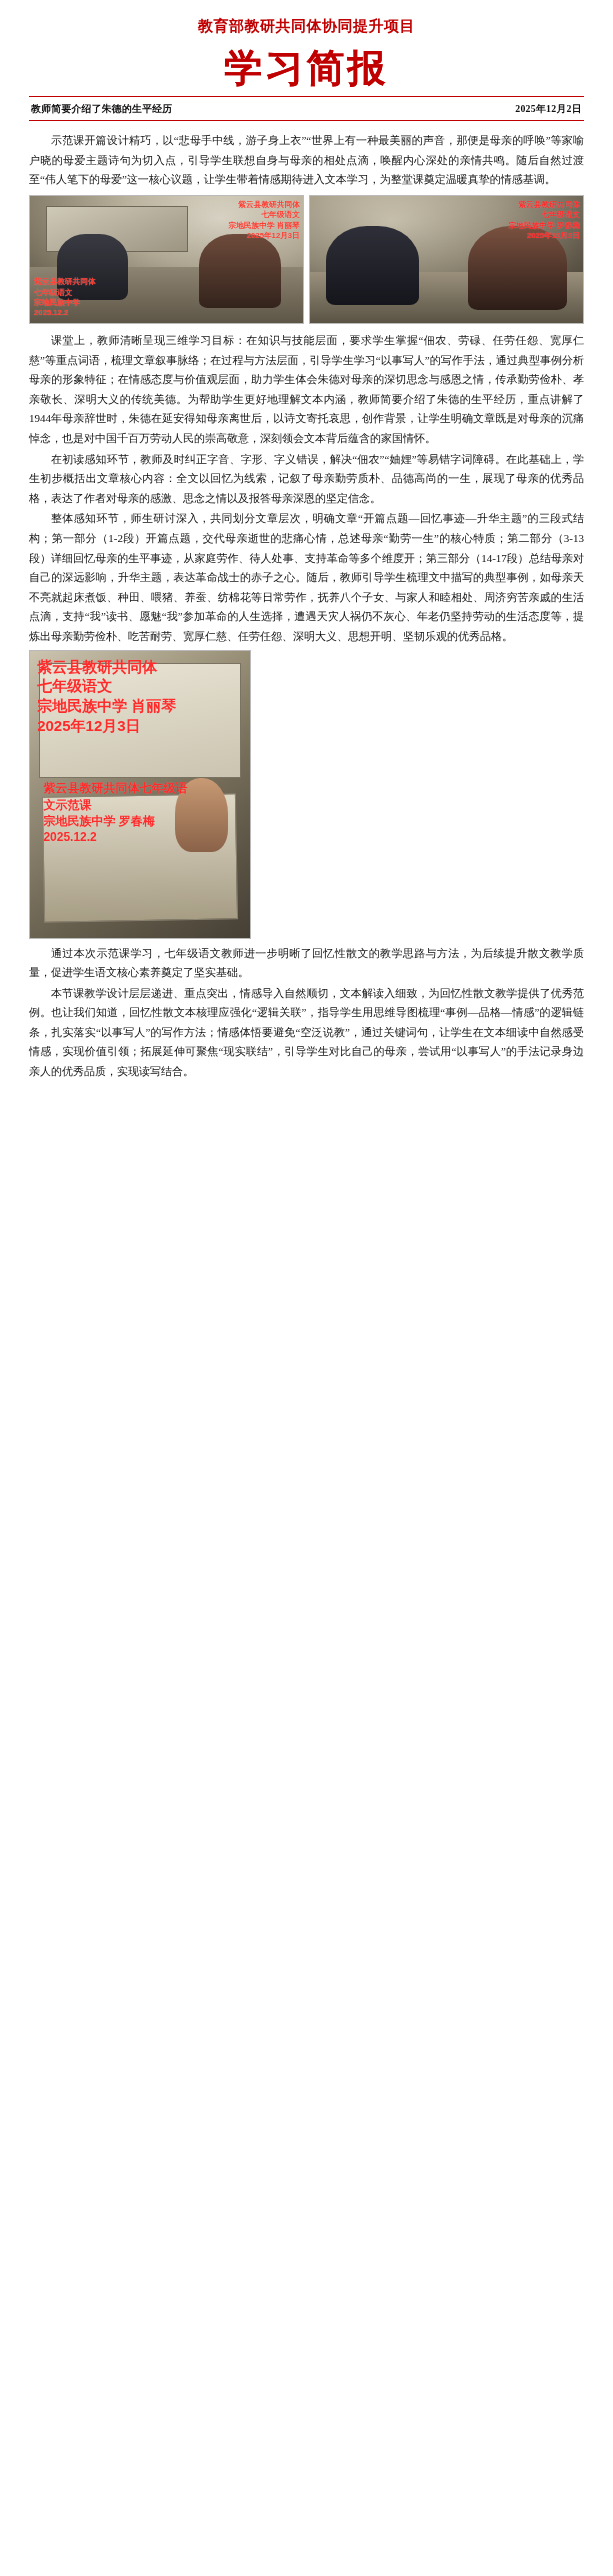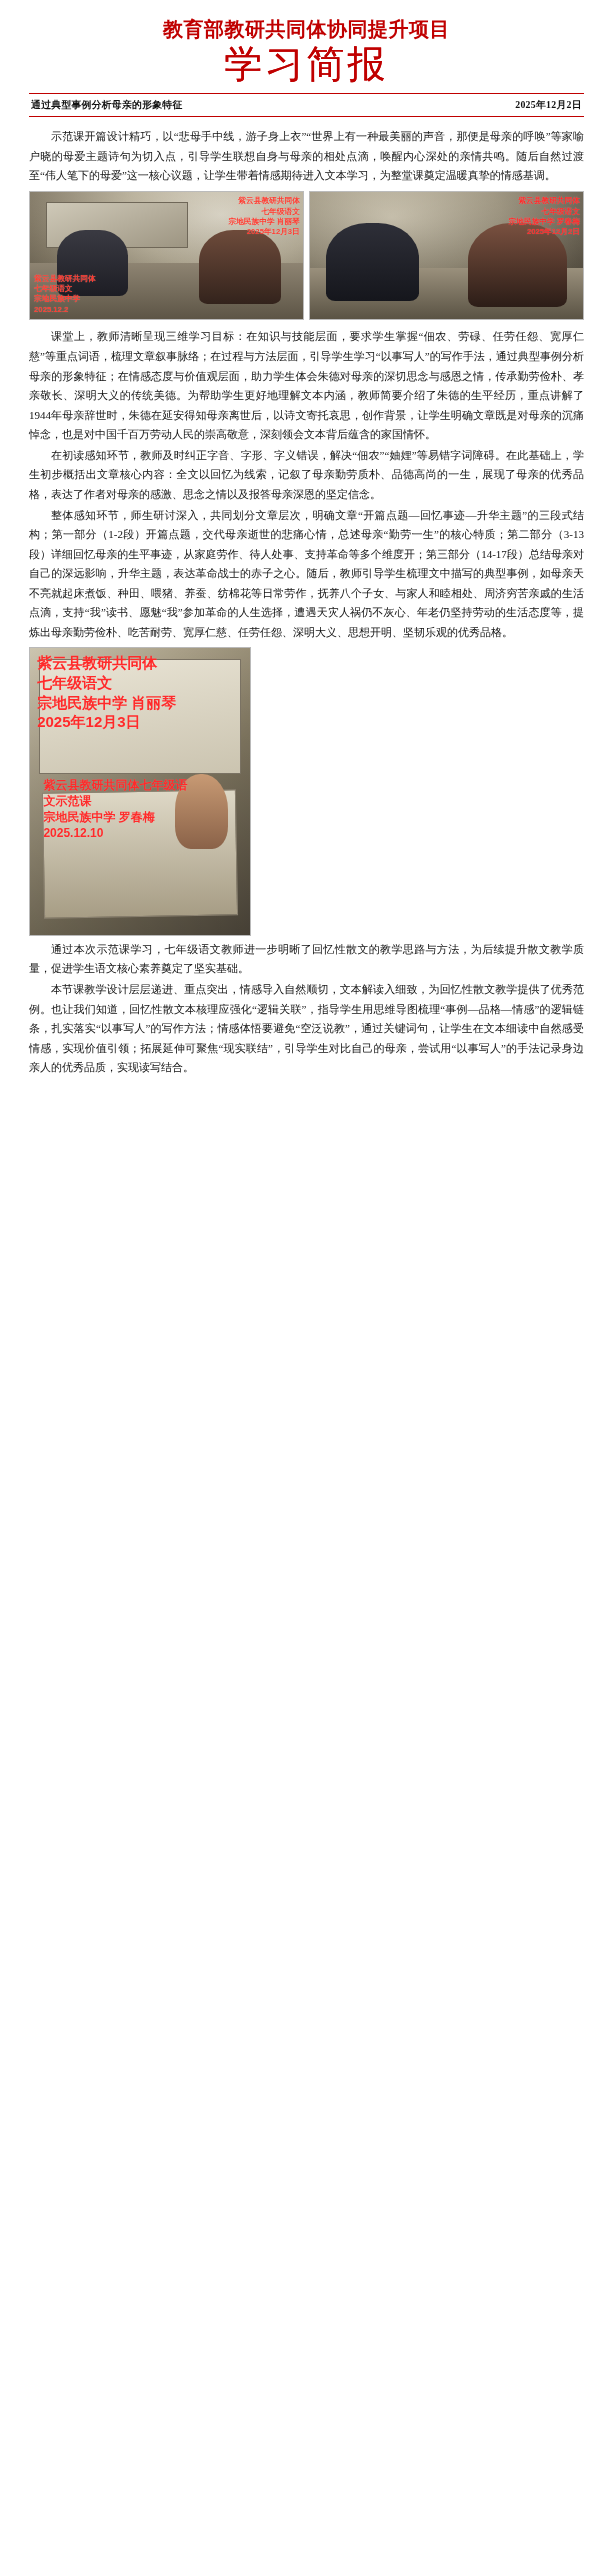--- a/index.html
+++ b/index.html
@@ -21,33 +21,33 @@
     background: #ffffff;
     position: relative;
   }
   
   .masthead {
     text-align: center;
     padding-top: 3.1px;
   }
   .masthead .project-line {
     color: #c00000;
-    font-size: 20px;
+    font-size: 15px;
     font-weight: bold;
     letter-spacing: 0.5px;
     line-height: 1.25;
     font-family: "Liberation Serif", serif;
   }
   .masthead .main-title {
     color: #c00000;
     font-size: 38px;
-    font-weight: normal;
+    font-weight: bold;
     letter-spacing: 3.1px;
     line-height: 1.08;
-    margin-top: 2px;
+    margin-top: 12px;
     font-family: "Liberation Serif", serif;
     text-shadow: 0 0 0.5px #c00000;
   }
   .rule-thick {
     border: none;
     border-top: 1.5px solid #c00000;
     margin: 7.2px 0 0 0;
   }
   .byline {
     display: flex;
@@ -237,21 +237,21 @@
 
 <div class="page">
 
   <div class="masthead">
     <div class="project-line">教育部教研共同体协同提升项目</div>
     <div class="main-title">学习简报</div>
   </div>
 
   <hr class="rule-thick">
   <div class="byline">
-    <span class="left">通过典型事例分析母亲的形象特征</span>
+    <span class="left">教师简要介绍了朱德的生平经历</span>
     <span class="right">2025年12月2日</span>
   </div>
   <hr class="rule-bottom">
 
   <div class="content">
 
     <p>示范课开篇设计精巧，以“悲母手中线，游子身上衣”“世界上有一种最美丽的声音，那便是母亲的呼唤”等家喻户晓的母爱主题诗句为切入点，引导学生联想自身与母亲的相处点滴，唤醒内心深处的亲情共鸣。随后自然过渡至“伟人笔下的母爱”这一核心议题，让学生带着情感期待进入文本学习，为整堂课奠定温暖真挚的情感基调。</p>
 
     <div class="figure-row">
       <div class="photo photo-1">
@@ -288,21 +288,21 @@
         <div class="whiteboard"></div>
         <div class="papers"></div>
         <div class="hand"></div>
         <div class="ov ov-top" style="white-space: pre-line;">紫云县教研共同体
 七年级语文
 宗地民族中学 肖丽琴
 2025年12月3日</div>
         <div class="ov ov-mid" style="white-space: pre-line;">紫云县教研共同体七年级语
 文示范课
 宗地民族中学 罗春梅
-2025.12.10</div>
+2025.12.2</div>
       </div>
 
     </div>
 
     <p>通过本次示范课学习，七年级语文教师进一步明晰了回忆性散文的教学思路与方法，为后续提升散文教学质量，促进学生语文核心素养奠定了坚实基础。</p>
     <p>本节课教学设计层层递进、重点突出，情感导入自然顺切，文本解读入细致，为回忆性散文教学提供了优秀范例。也让我们知道，回忆性散文本核理应强化“逻辑关联”，指导学生用思维导图梳理“事例—品格—情感”的逻辑链条，扎实落实“以事写人”的写作方法；情感体悟要避免“空泛说教”，通过关键词句，让学生在文本细读中自然感受情感，实现价值引领；拓展延伸可聚焦“现实联结”，引导学生对比自己的母亲，尝试用“以事写人”的手法记录身边亲人的优秀品质，实现读写结合。</p>
 
   </div>
 </div>
 

